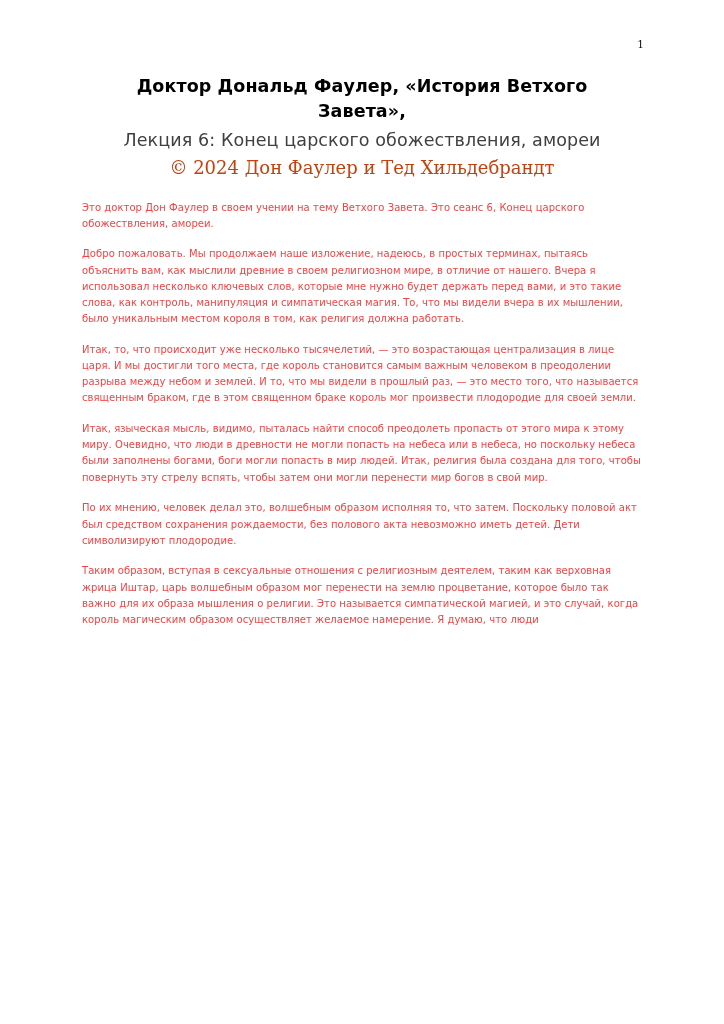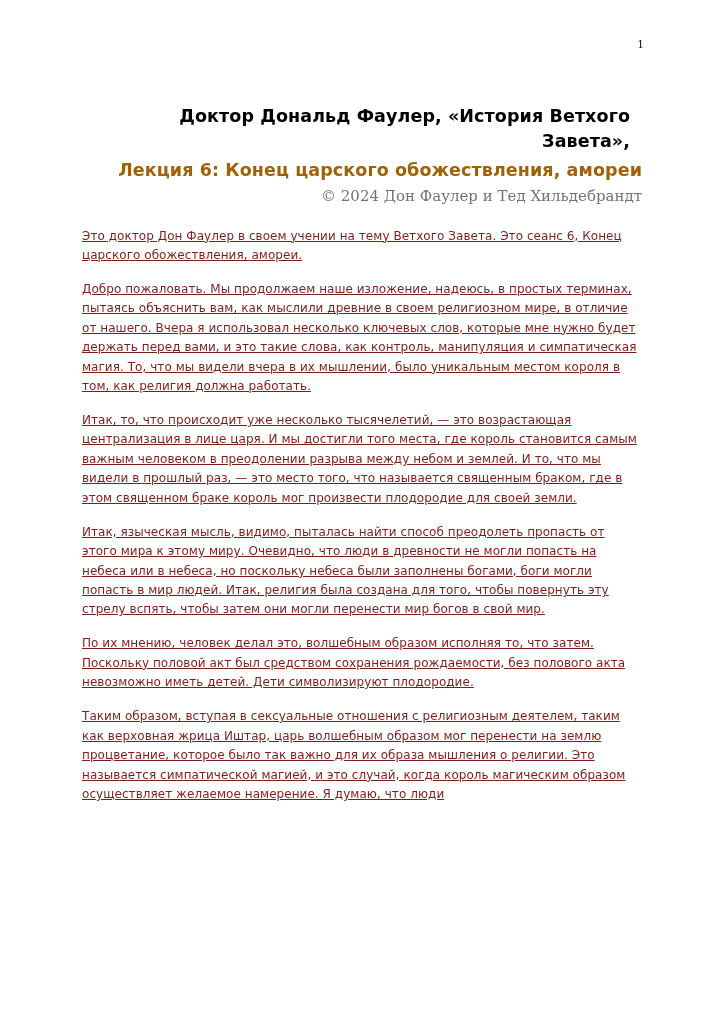--- a/index.html
+++ b/index.html
@@ -24,57 +24,56 @@
   }
   .page-number {
     position: absolute;
     top: 38px;
     right: 80px;
     font-size: 10.5px;
     font-family: "DejaVu Serif", serif;
     color: #111;
   }
   .title-block {
-    margin-top: 66px;
-    text-align: right;
+    margin-top: 36px;
+    text-align: center;
   }
   .doc-title {
     font-size: 17.5px;
     font-weight: bold;
     line-height: 1.42;
     letter-spacing: 0.1px;
     color: #000;
     margin: 0 12px;
   }
   .doc-subtitle {
     font-size: 17.5px;
-    font-weight: bold;
+    font-weight: normal;
     line-height: 1.42;
     letter-spacing: 0.1px;
-    color: #a16207;
+    color: #404040;
     margin: 4px 0 0 0;
   }
   .copyright {
     font-family: "DejaVu Serif", serif;
-    font-size: 15px;
+    font-size: 18px;
     font-weight: normal;
     margin-top: 4px;
-    color: #737373;
+    color: #c2410c;
   }
   .body-text {
     margin-top: 22px;
   }
   .body-text p {
-    font-size: 12px;
+    font-size: 10px;
     line-height: 1.62;
     margin: 0 0 14.5px 0;
     text-align: left;
-    color: #7f1d1d;
+    color: #ef4444;
     letter-spacing: 0.05px;
-    text-decoration: underline;
   }
   .body-text p:last-child {
     margin-bottom: 0;
   }
 </style>
 </head>
 <body>
 
 <div class="page">
 

